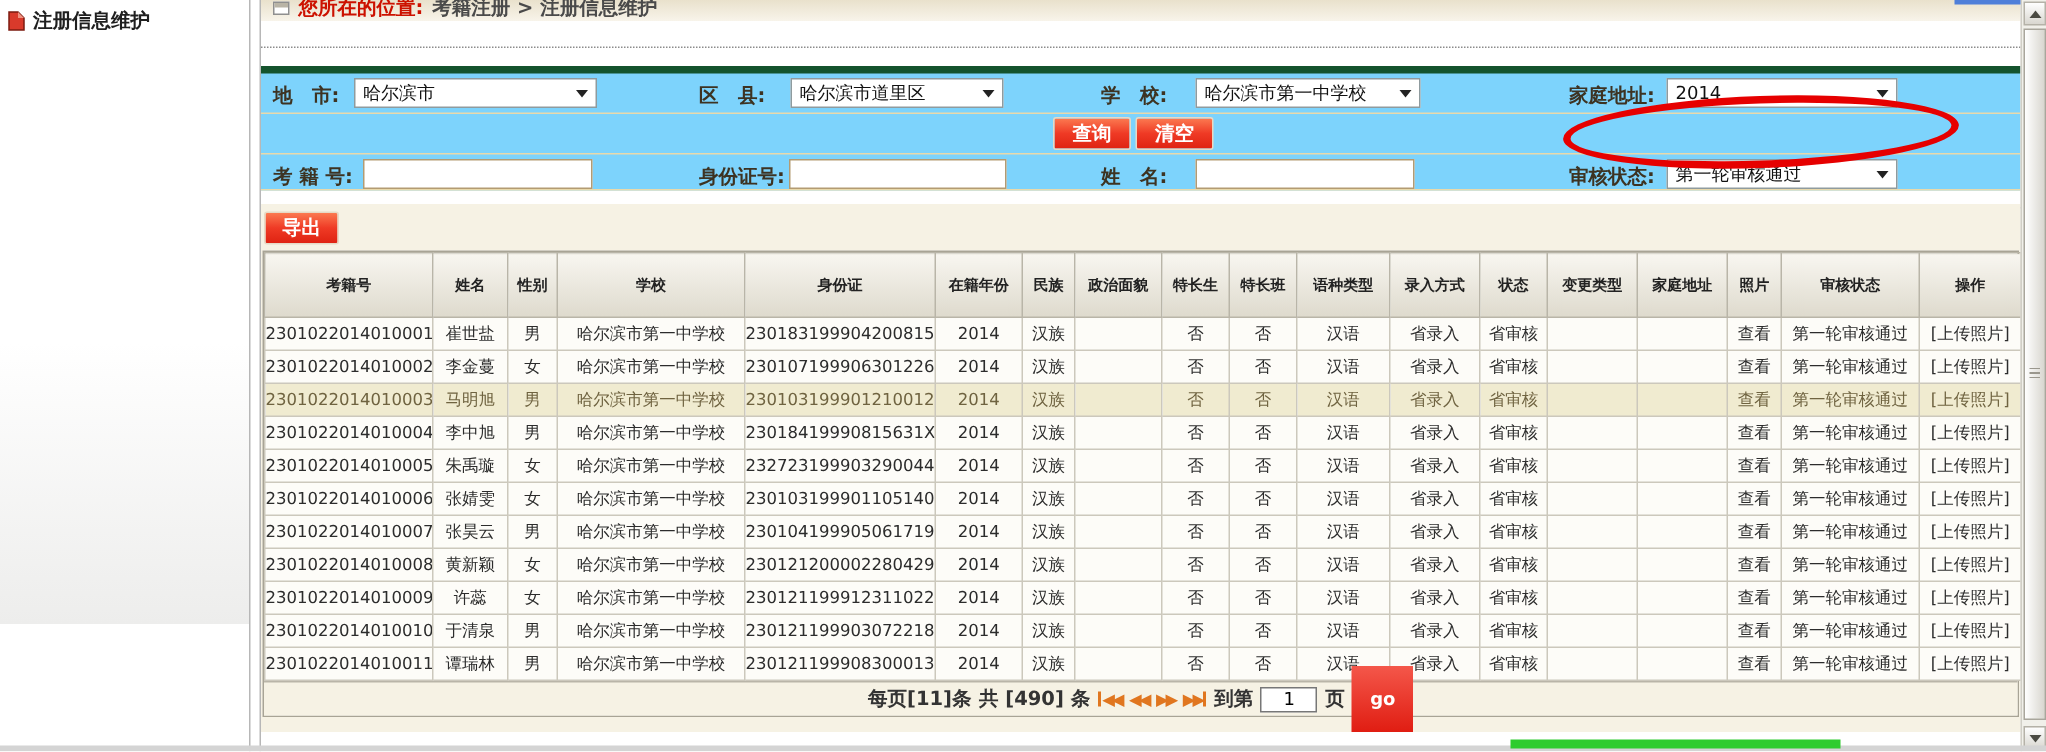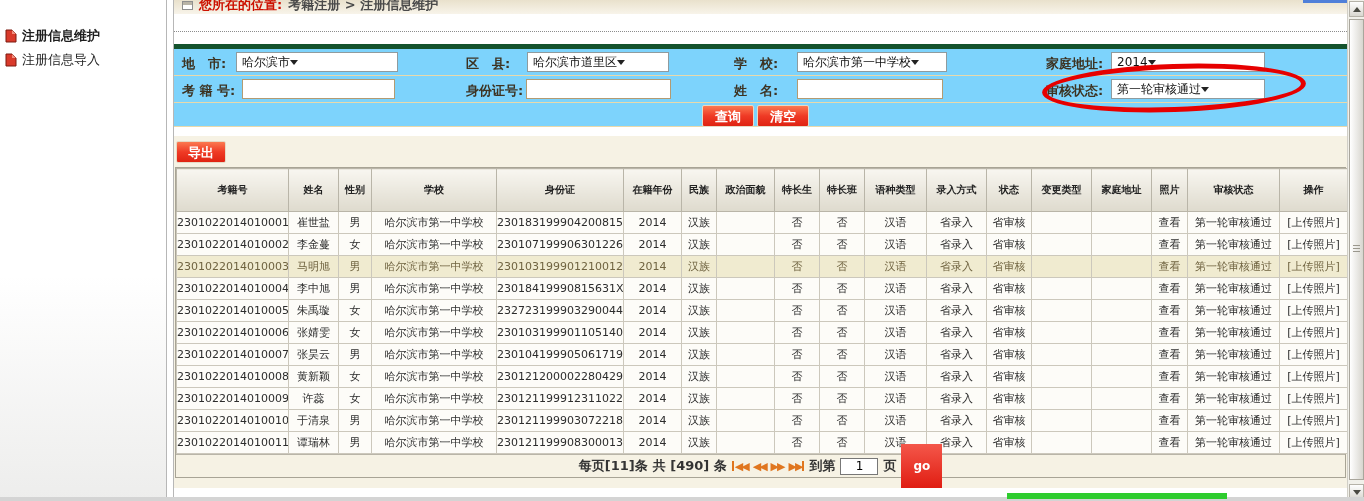--- a/index.html
+++ b/index.html
@@ -1,21 +1,21 @@
 <!DOCTYPE html>
 <html><head>
 <meta charset="utf-8">
 <style>
   * { margin:0; padding:0; box-sizing:border-box; }
   body { background:#fff; font-family:"DejaVu Sans","Liberation Sans",sans-serif; }
   .screen { position:relative; width:1364px; height:501px; background:#fff; overflow:hidden; }
 
   
-  .sidebar { position:absolute; left:0; top:0; width:166px; height:501px;
-             background:linear-gradient(180deg,#ffffff 55%,#ededec 100%); padding-top:24px; }
+  .sidebar { position:absolute; left:0; top:0; width:166px; height:416px;
+             background:linear-gradient(180deg,#ffffff 55%,#ededec 100%); padding-top:2px; }
   .side-item { display:flex; align-items:center; gap:5px; padding:3px 2px 3px 5px;
                font-size:13px; color:#1f1f1f; cursor:pointer; white-space:nowrap; }
   .side-item.bold span { font-weight:bold; }
   .doc-icon { flex:0 0 auto; }
   .sidebar-divider { position:absolute; left:166px; top:0; width:8px; height:501px;
                      background:#fff; border-left:1px solid #b7b7b7; border-right:1px solid #b7b7b7; }
 
   
   .main { position:absolute; left:174px; top:0; width:1173px; height:501px; background:#fff; }
 
@@ -30,21 +30,21 @@
 
   .dotted { position:absolute; left:0; width:100%; height:0; border-top:1px dotted #8c8c8c; }
 
   
   .filter-panel { position:absolute; left:0; top:44px; width:100%; height:83px;
                   background:#7dd3fc; border-top:5px solid #14532d; border-bottom:1px solid #e9d9ab; }
   .f-row { position:relative; height:27px; border-bottom:1px solid #e9d9ab; }
   .f-row:last-child { border-bottom:none; }
   .f-label { position:absolute; top:6px; font-size:13px; font-weight:bold; color:#3d3322; white-space:nowrap; }
   .f-select { position:absolute; top:3px; height:20px; background:#fff; border:1px solid #8f9b9e;
-              display:flex; align-items:center; padding:0 5px;
+              display:flex; align-items:center; justify-content:space-between; padding:0 5px;
               font-size:12px; color:#111; cursor:default; }
   .dd-arrow { width:0; height:0; border-left:4px solid transparent; border-right:4px solid transparent;
               border-top:5px solid #222; }
   .f-input { position:absolute; top:3px; height:20px; border:1px solid #b39b72; background:#fff;
              font-size:12px; padding:0 3px; font-family:inherit; }
 
   .red-btn { background:linear-gradient(180deg,#fb7950,#ef3a25 50%,#df2312);
              color:#fff; font-weight:bold; font-size:13px; border:1px solid #e6dac6;
              border-radius:2px; text-align:center; cursor:pointer; font-family:inherit; }
   .f-btn { position:absolute; top:2px; width:52px; height:22px; line-height:19px; }
@@ -102,27 +102,20 @@
 <div class="screen">
 
   <aside class="sidebar">
     <div class="side-item bold">
       <svg class="doc-icon" width="12" height="14" viewBox="0 0 12 14">
         <path d="M1,1 h6 l4,4 v8 h-10 z" fill="#d93a2b" stroke="#7c1b10" stroke-width="1"></path>
         <path d="M7,1 l4,4 h-4 z" fill="#f0907f"></path>
       </svg>
       <span>注册信息维护</span>
     </div>
-    <div class="side-item">
-      <svg class="doc-icon" width="12" height="14" viewBox="0 0 12 14">
-        <path d="M1,1 h6 l4,4 v8 h-10 z" fill="#d93a2b" stroke="#7c1b10" stroke-width="1"></path>
-        <path d="M7,1 l4,4 h-4 z" fill="#f0907f"></path>
-      </svg>
-      <span>注册信息导入</span>
-    </div>
   </aside>
   <div class="sidebar-divider"></div>
 
   <div class="main">
 
     <div class="breadcrumb">
       <span class="bc-icon"></span>
       <span class="txt bc-prefix">您所在的位置:</span>
       <span class="txt bc-path">考籍注册 &gt; 注册信息维护</span>
     </div>
@@ -145,39 +138,39 @@
         <span class="f-label" style="left:560px">学　校:</span>
         <div class="f-select" style="left:623px; width:150px">
           <span>哈尔滨市第一中学校</span>
           <span class="dd-arrow"></span>
         </div>
         <span class="f-label" style="left:872px">家庭地址:</span>
         <div class="f-select" style="left:937px; width:154px">
           <span>2014</span>
           <span class="dd-arrow"></span>
         </div>
+      </div>
+
+      <div class="f-row">
+        <button class="red-btn f-btn" style="left:528px">查询</button>
+        <button class="red-btn f-btn" style="left:583px">清空</button>
       </div>
 
       <div class="f-row">
         <span class="f-label" style="left:8px">考 籍 号:</span>
         <input class="f-input" style="left: 68px; width: 153px;" value="">
         <span class="f-label" style="left:292px">身份证号:</span>
         <input class="f-input" style="left: 352px; width: 145px;" value="">
         <span class="f-label" style="left:560px">姓　名:</span>
         <input class="f-input" style="left: 623px; width: 146px;" value="">
         <span class="f-label" style="left:872px">审核状态:</span>
         <div class="f-select" style="left:937px; width:154px">
           <span>第一轮审核通过</span>
           <span class="dd-arrow"></span>
         </div>
-      </div>
-
-      <div class="f-row">
-        <button class="red-btn f-btn" style="left:528px">查询</button>
-        <button class="red-btn f-btn" style="left:583px">清空</button>
       </div>
     </div>
 
     <div class="red-ellipse"></div>
 
     <div class="dotted" style="top:138px"></div>
 
     <div class="content">
       <button class="red-btn export-btn">导出</button>
 

